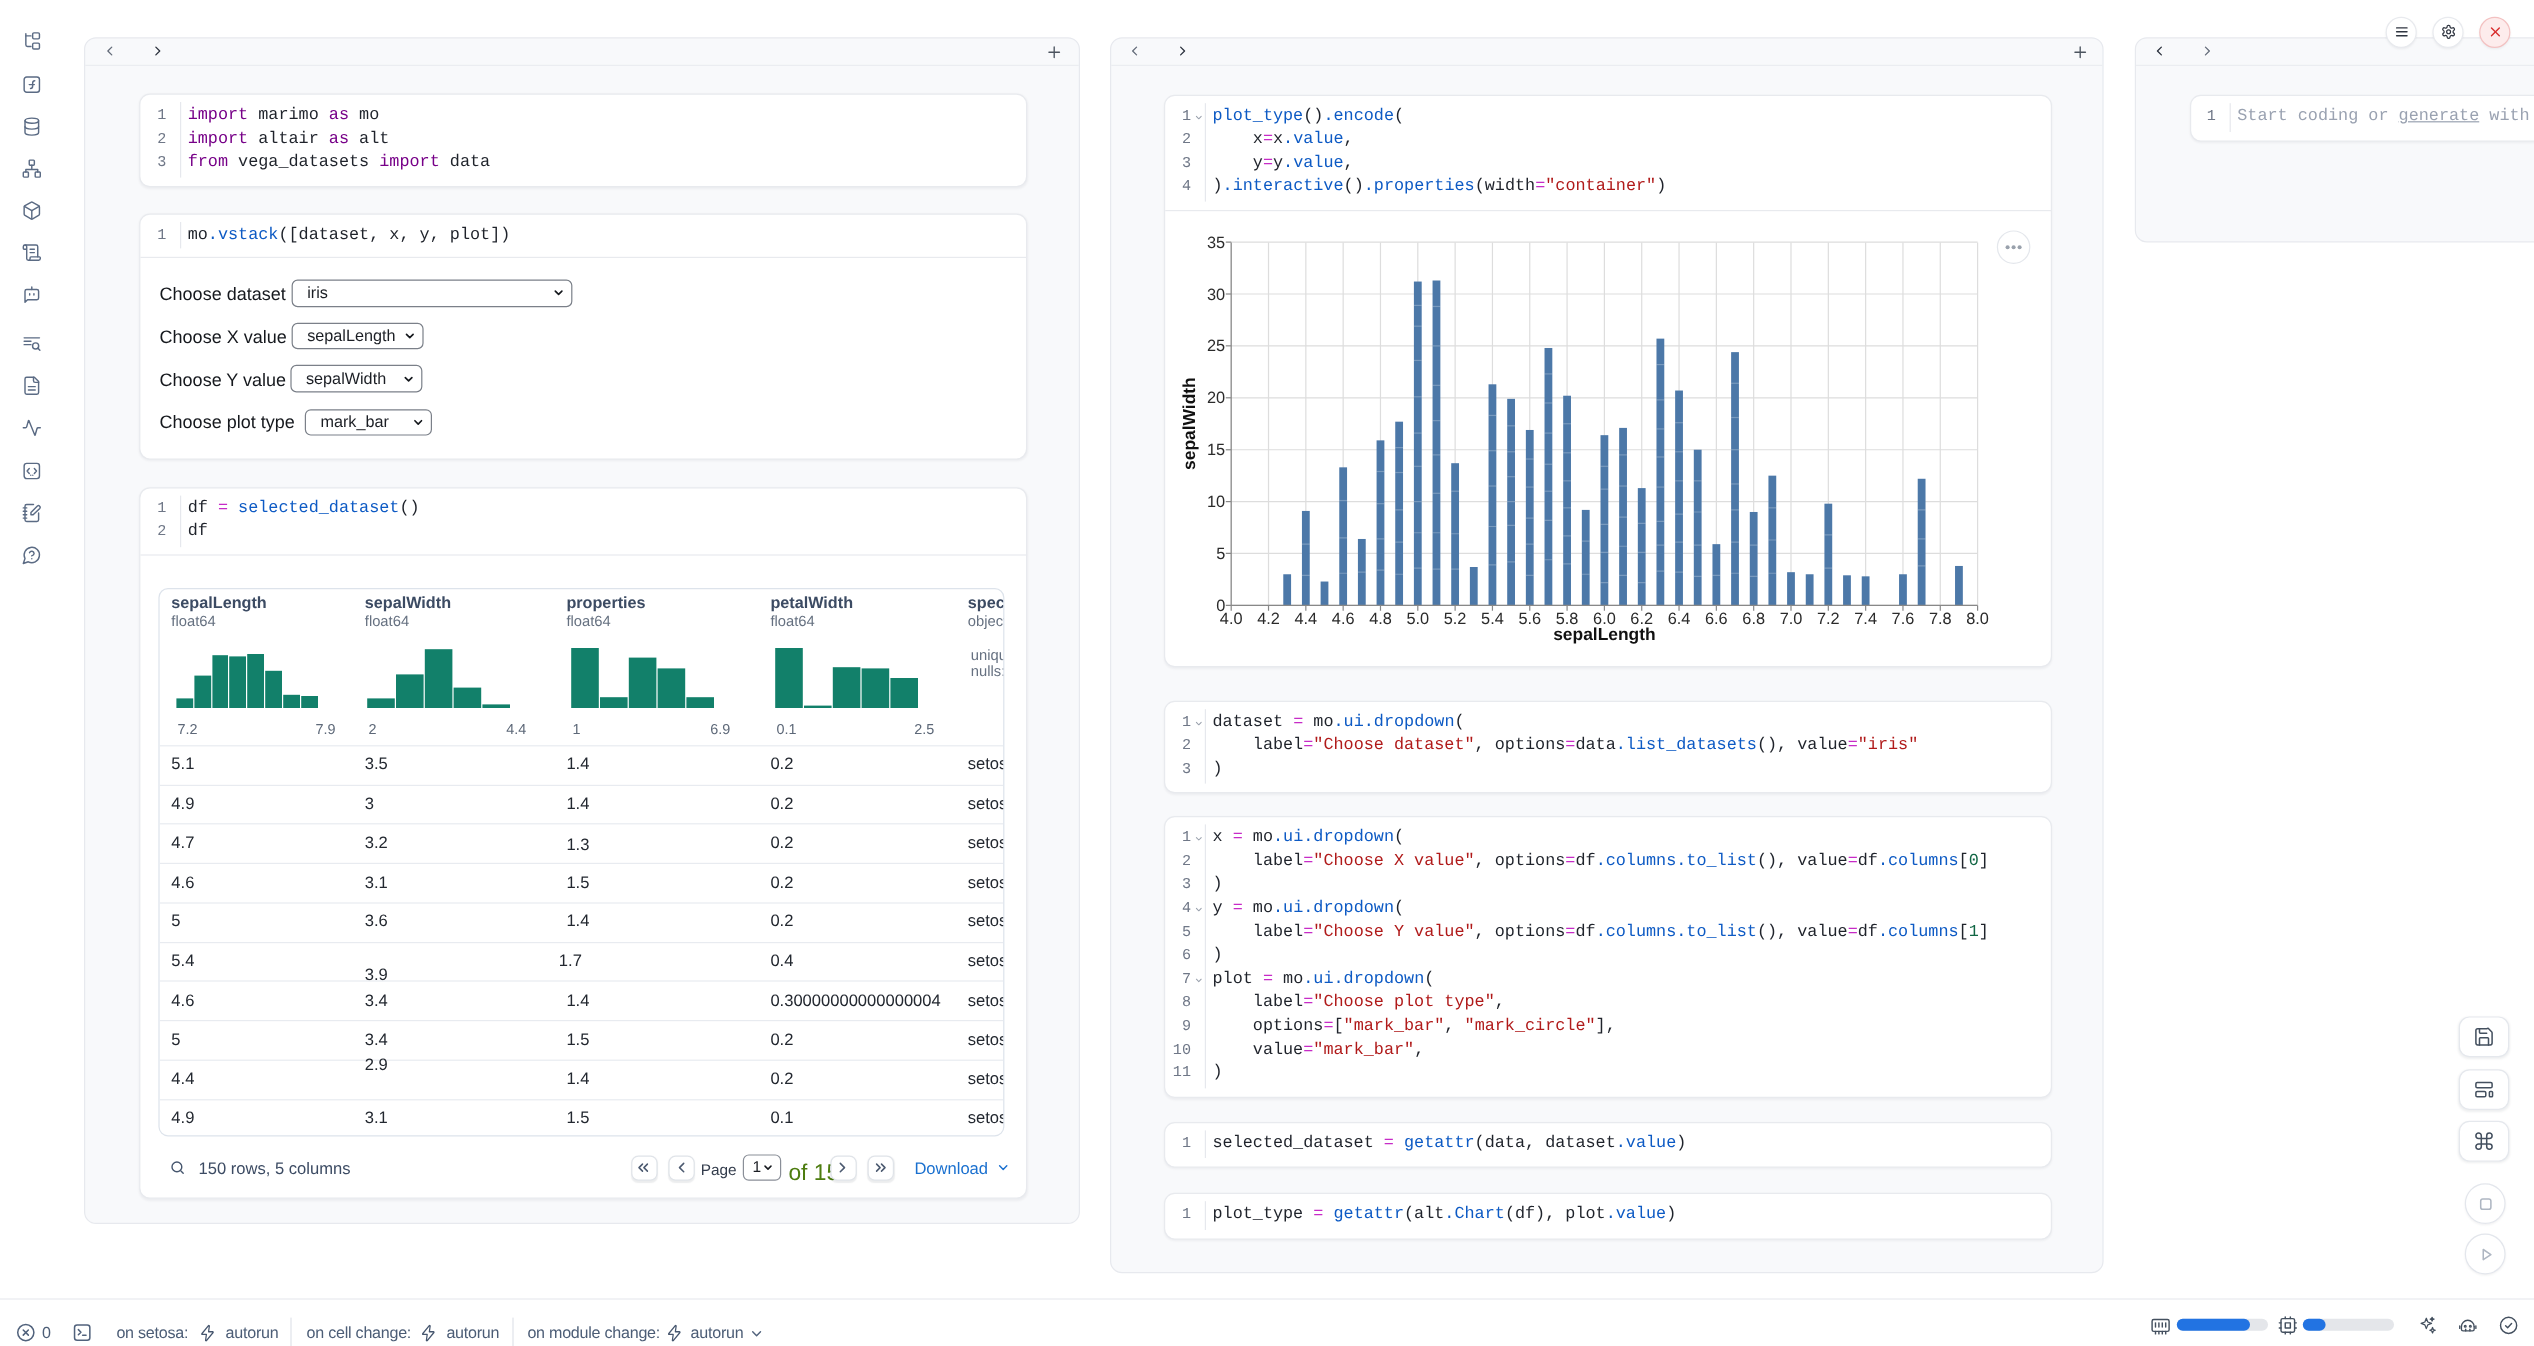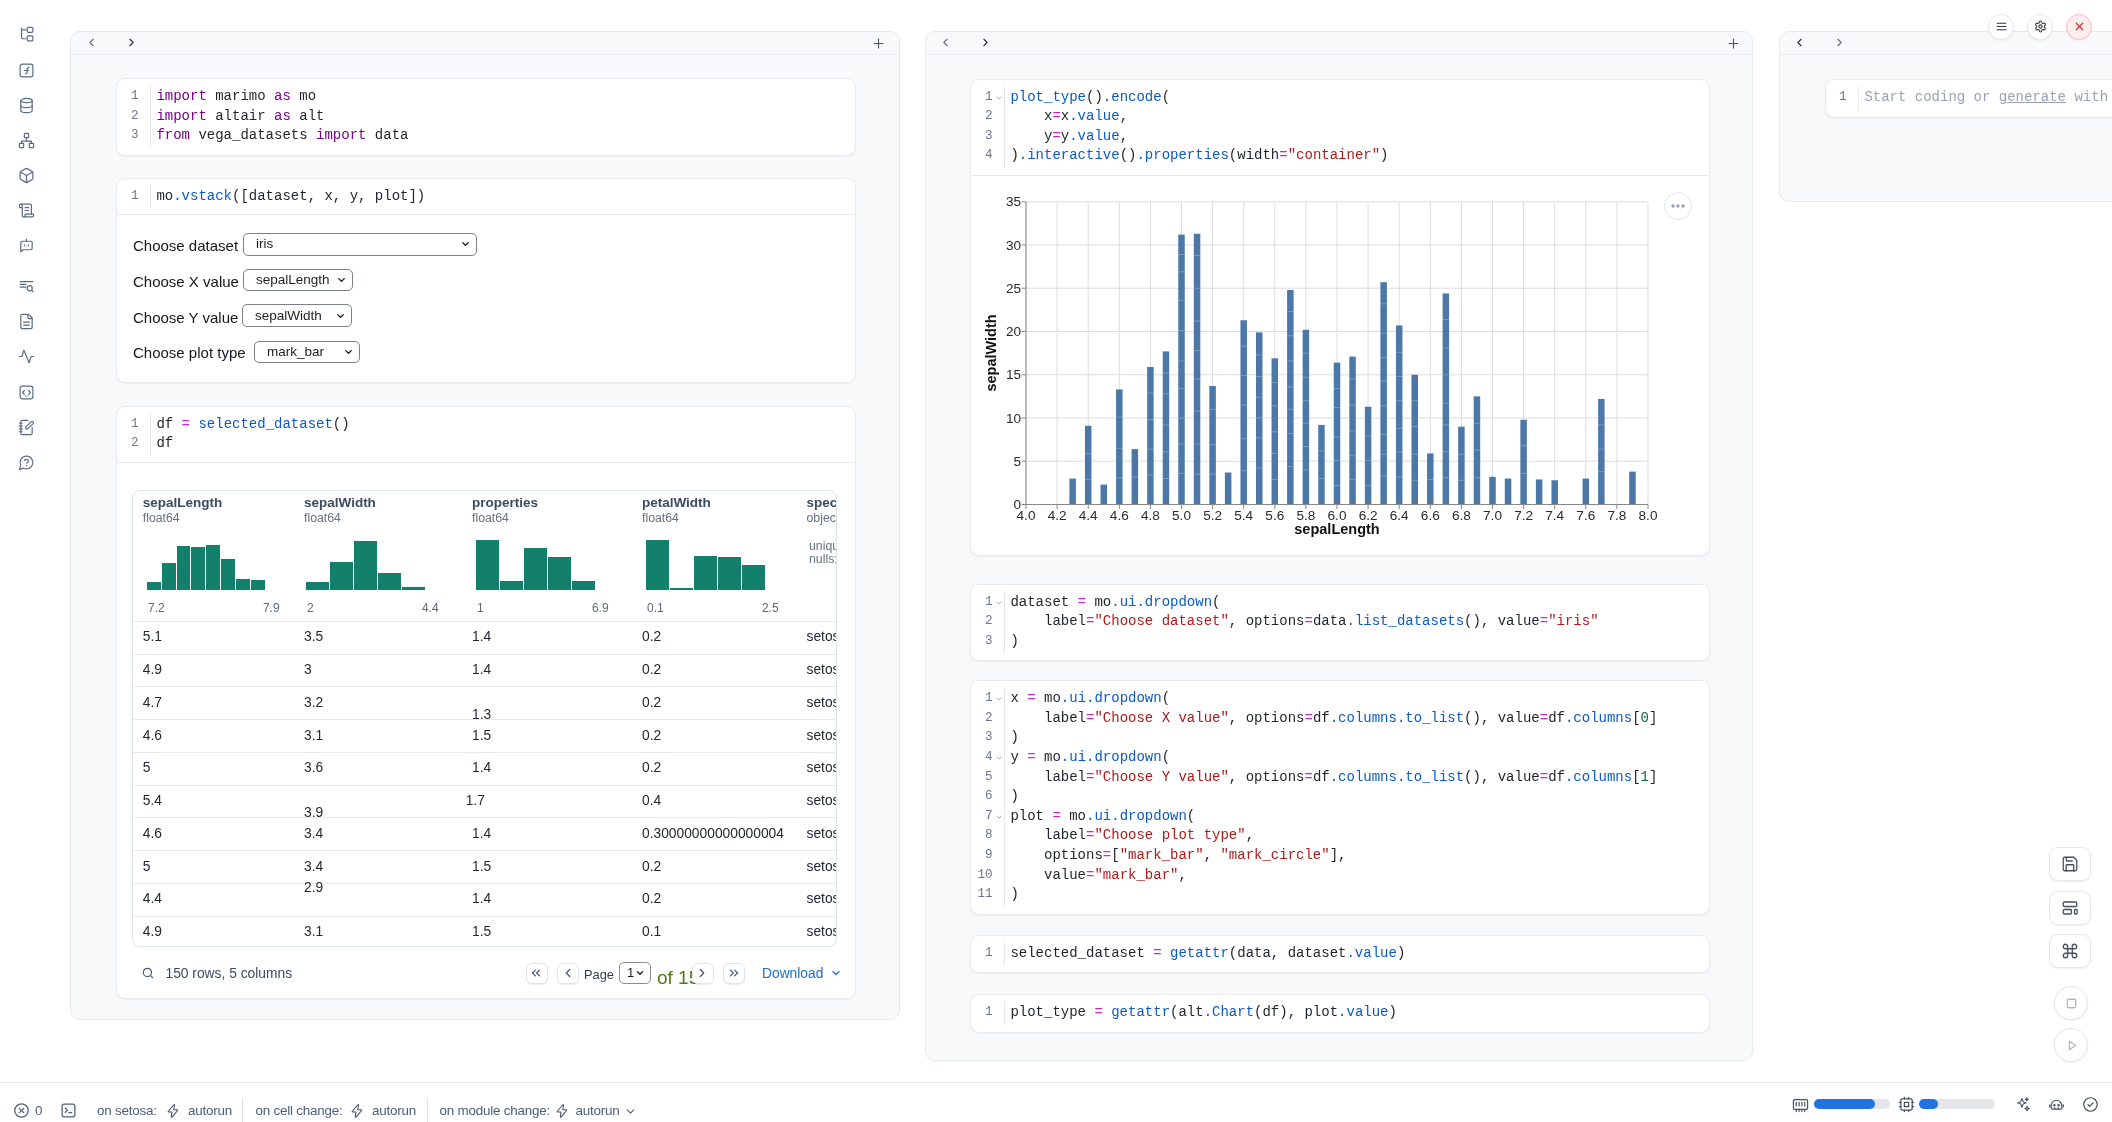--- a/index.html
+++ b/index.html
@@ -237,21 +237,21 @@
 <div class="tval" style="left:673.8px;top:138.8px">setosa</div>
 <div class="rowline" style="top:163.2px"></div>
 <div class="tval" style="left:10.1px;top:171.5px">4.9</div>
 <div class="tval" style="left:171.3px;top:171.5px">3</div>
 <div class="tval" style="left:339.3px;top:171.5px">1.4</div>
 <div class="tval" style="left:509.3px;top:171.5px">0.2</div>
 <div class="tval" style="left:673.8px;top:171.5px">setosa</div>
 <div class="rowline" style="top:195.9px"></div>
 <div class="tval" style="left:10.1px;top:204.3px">4.7</div>
 <div class="tval" style="left:171.3px;top:204.3px">3.2</div>
-<div class="tval" style="left:339.3px;top:216px">1.3</div>
+<div class="tval" style="left:339.3px;top:205px">1.3</div>
 <div class="tval" style="left:509.3px;top:204.3px">0.2</div>
 <div class="tval" style="left:673.8px;top:204.3px">setosa</div>
 <div class="rowline" style="top:228.7px"></div>
 <div class="tval" style="left:10.1px;top:237.0px">4.6</div>
 <div class="tval" style="left:171.3px;top:237.0px">3.1</div>
 <div class="tval" style="left:339.3px;top:237.0px">1.5</div>
 <div class="tval" style="left:509.3px;top:237.0px">0.2</div>
 <div class="tval" style="left:673.8px;top:237.0px">setosa</div>
 <div class="rowline" style="top:261.4px"></div>
 <div class="tval" style="left:10.1px;top:269.8px">5</div>

